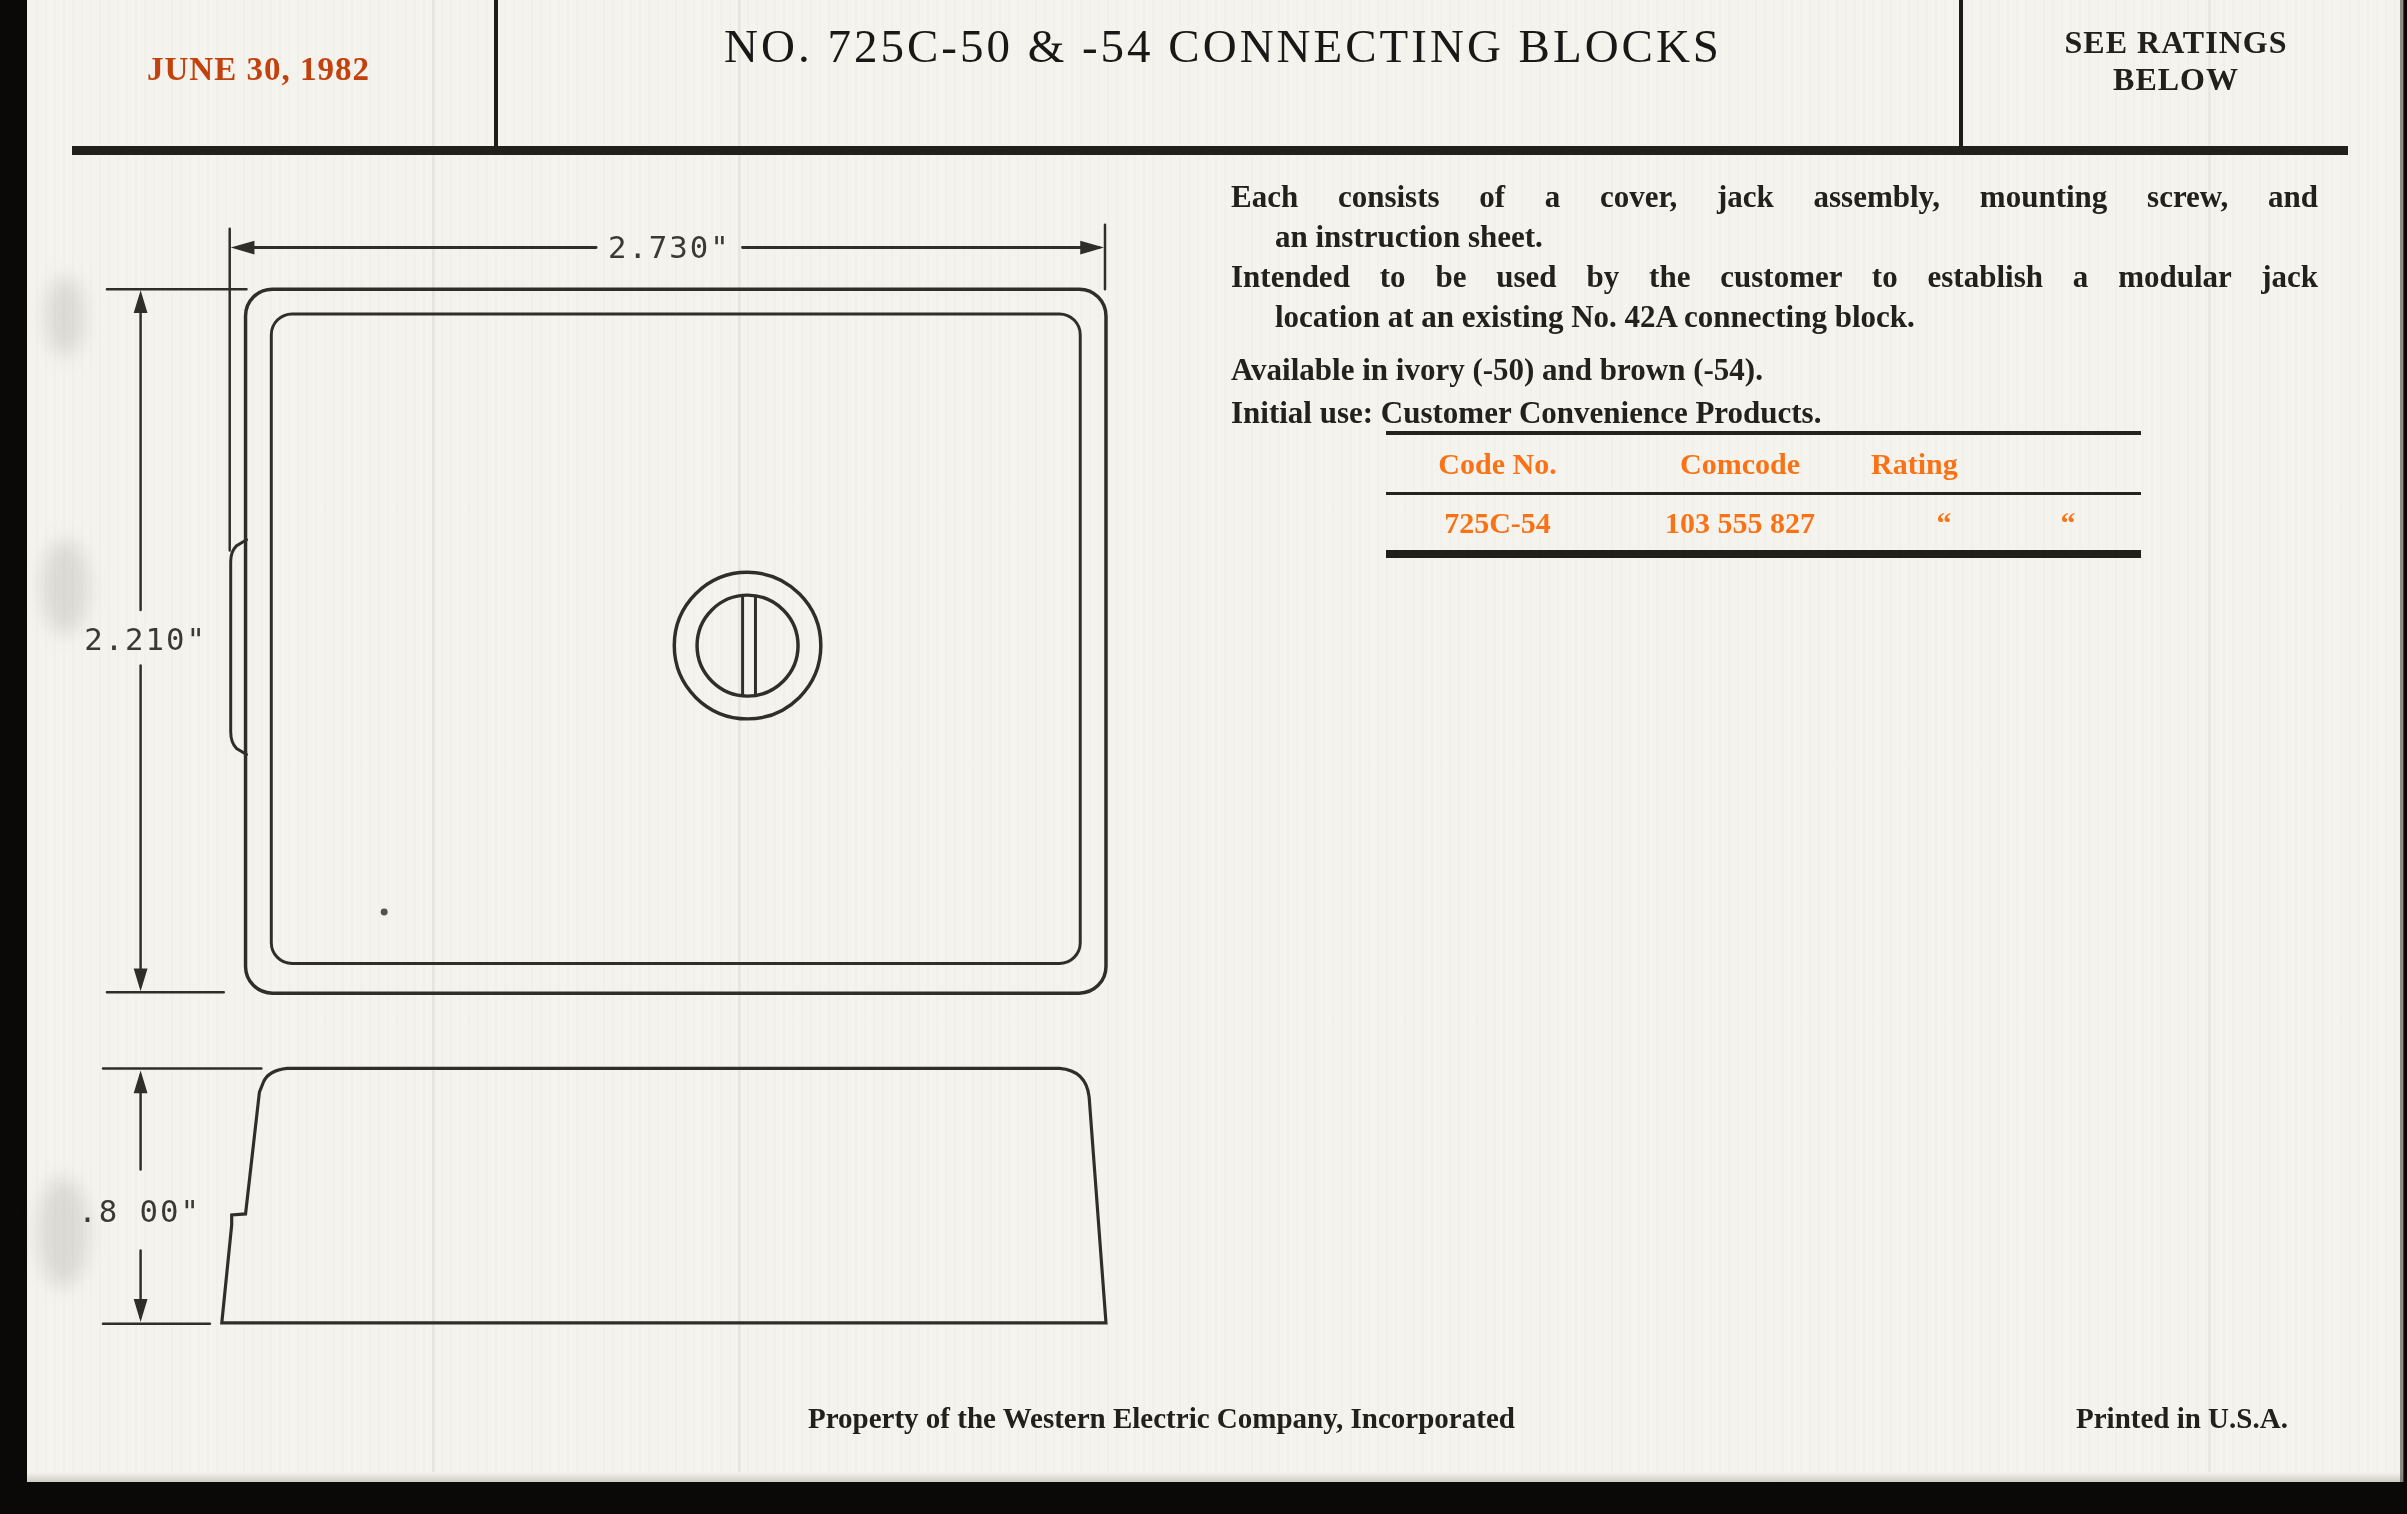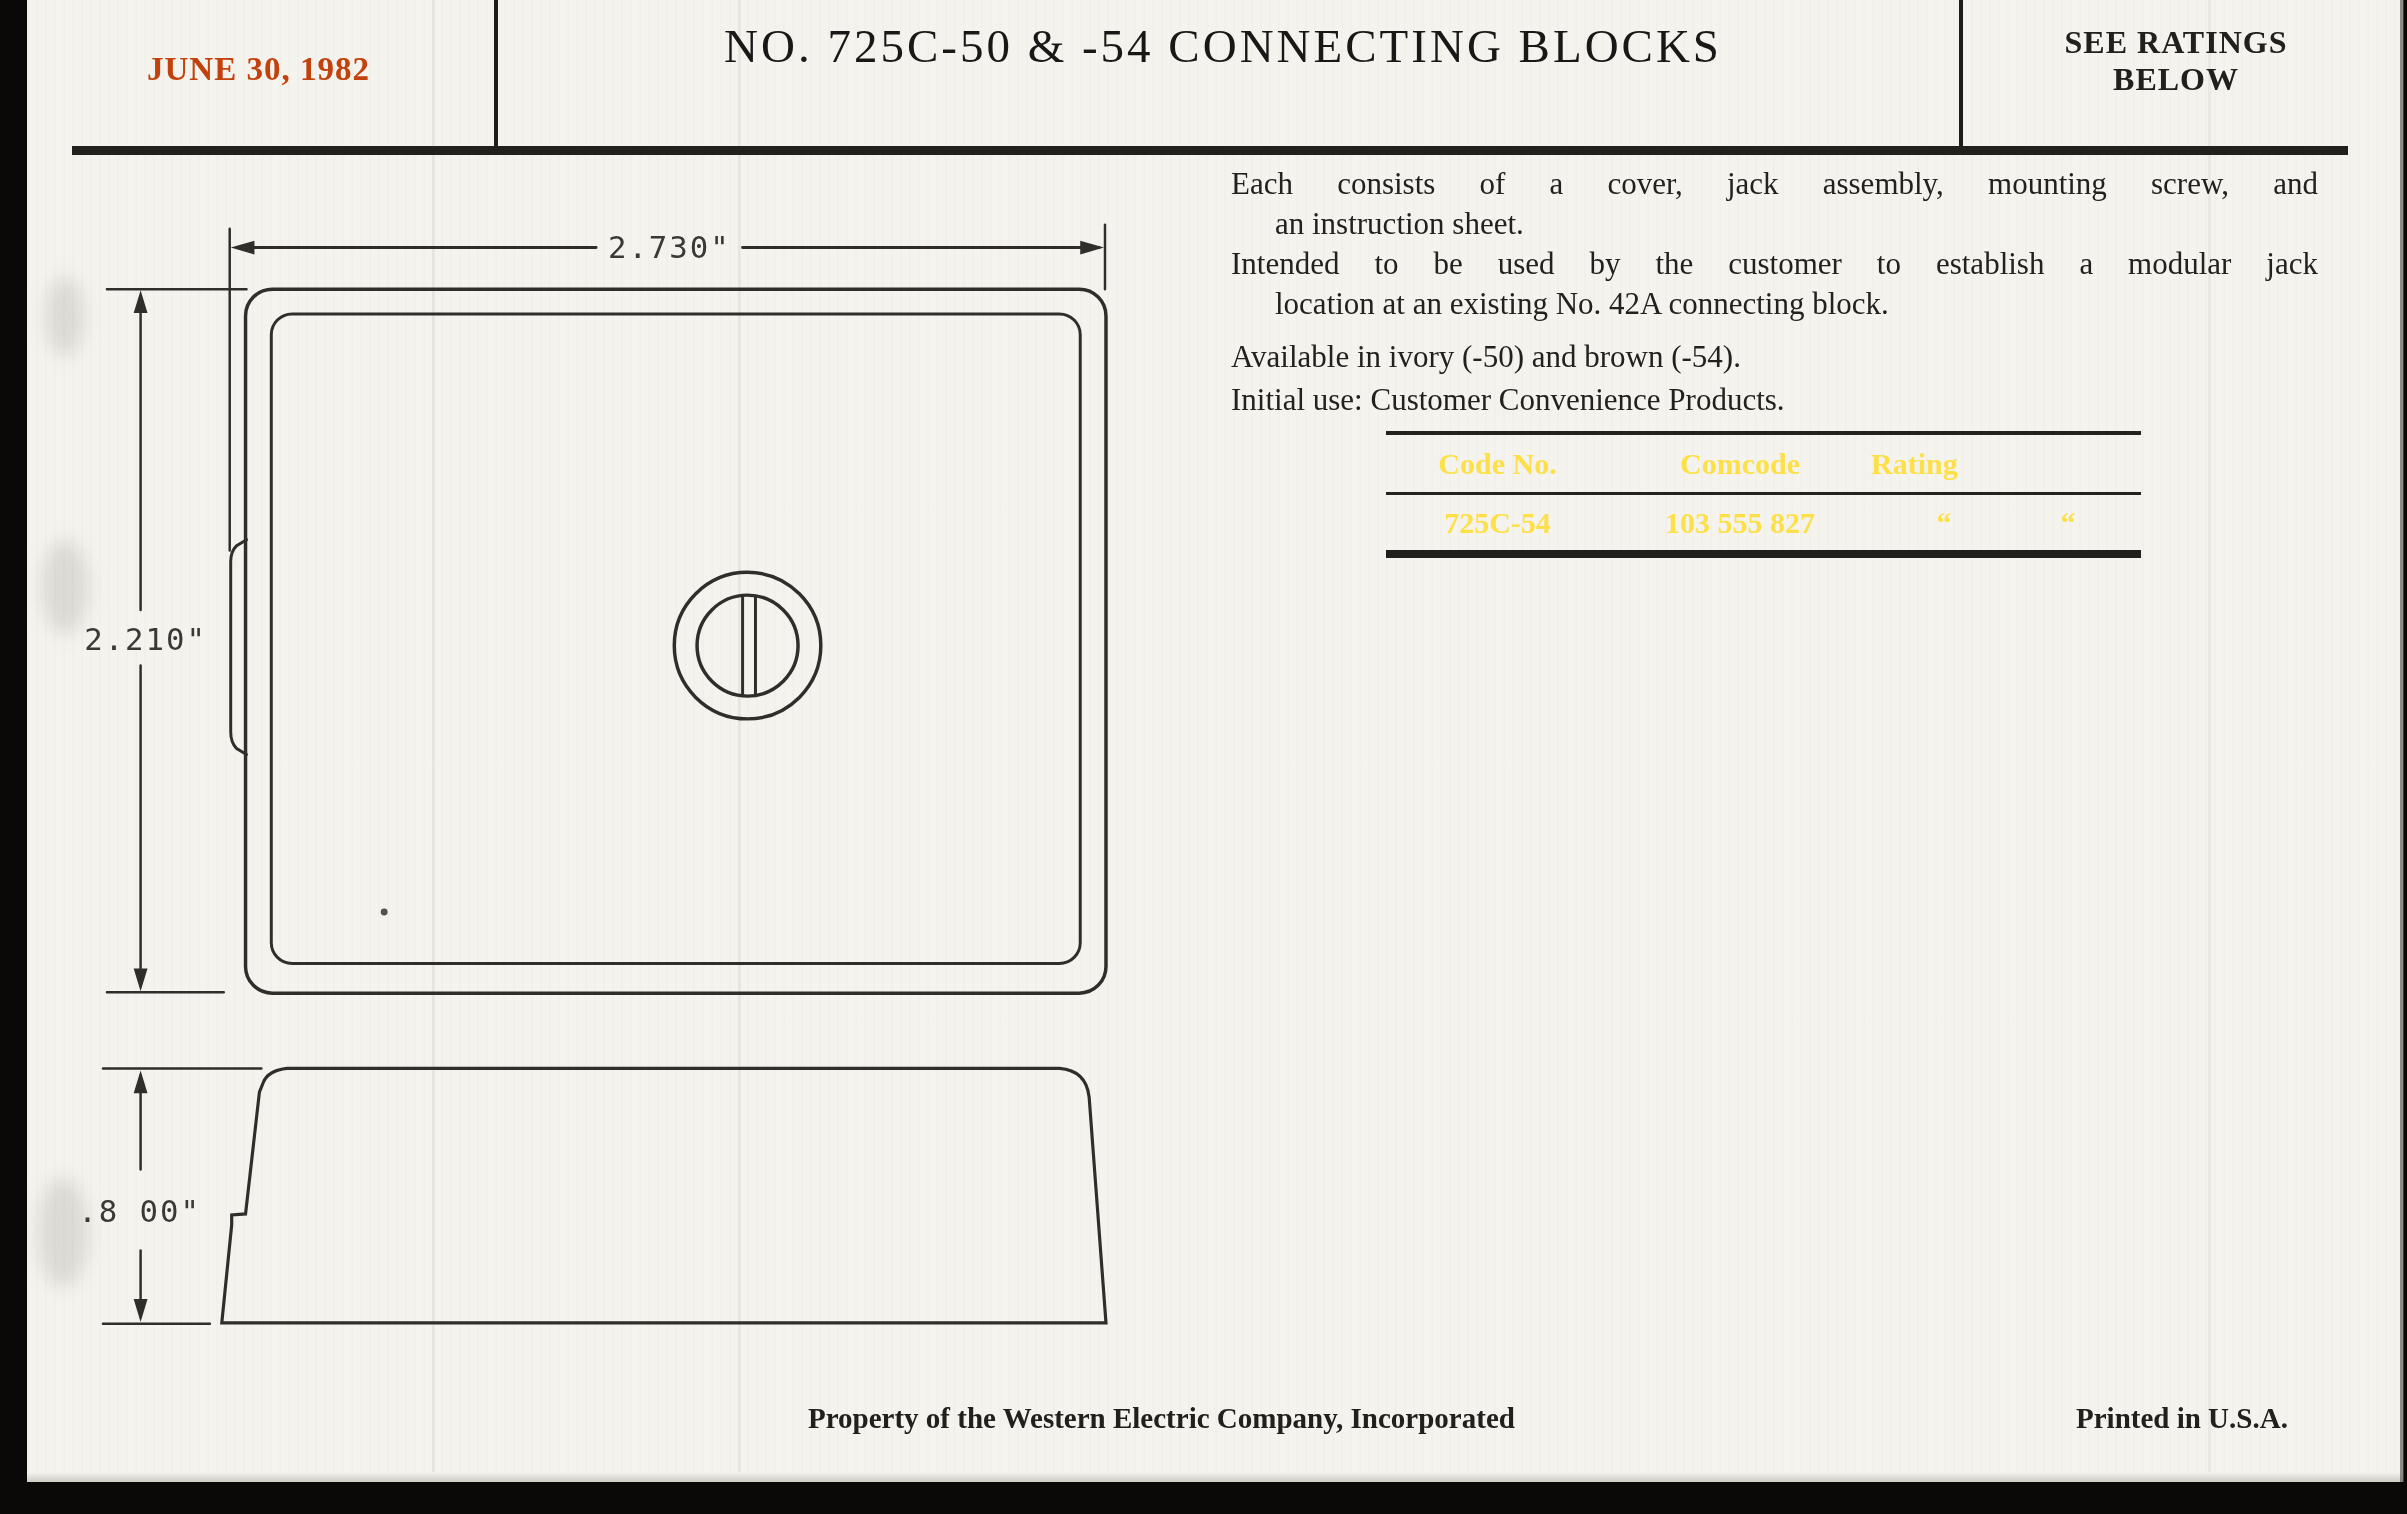--- a/index.html
+++ b/index.html
@@ -19,31 +19,31 @@
         font-size:33px;font-weight:bold;letter-spacing:1px;color:#c2410c;}
   .vrule{position:absolute;top:0;width:4px;height:148px;background:#1d1c19;}
   .v1{left:494px;} .v2{left:1959px;}
   .title{position:absolute;left:515px;top:19px;width:1416px;text-align:center;
         font-size:47px;font-weight:normal;letter-spacing:3px;color:#191816;white-space:nowrap;}
   .ratings-note{position:absolute;left:1968px;top:24px;width:416px;text-align:center;
         font-size:32px;font-weight:bold;line-height:37px;letter-spacing:1px;color:#21201d;}
   .hrule{position:absolute;left:72px;top:146px;width:2276px;height:9px;background:#21201d;}
 
   
-  .desc{position:absolute;left:1231px;top:164px;width:1087px;
-        font-size:31px;font-weight:normal;line-height:40px;color:#22211e;}
+  .desc{position:absolute;left:1231px;top:177px;width:1087px;
+        font-size:31px;font-weight:bold;line-height:40px;color:#22211e;}
   .desc .ln{white-space:nowrap;}
   .desc .jl{white-space:normal;text-align:justify;text-align-last:justify;}
   .desc .ind{padding-left:44px;}
   .desc .g1{} .desc .g2{margin-bottom:13px;} .desc .g3{margin-bottom:3px;}
 
   
   .rtable{position:absolute;left:1386px;top:431px;width:755px;
         border-top:4px solid #24231e;border-bottom:8px solid #201f1b;
-        font-size:30px;font-weight:bold;color:#fde047;}
+        font-size:30px;font-weight:bold;color:#f97316;}
   .rtable .thead{display:flex;height:57px;align-items:center;border-bottom:3px solid #24231e;}
   .rtable .trow{display:flex;align-items:center;}
   .r1{height:56px;} .r2{height:55px;}
   .c1{width:223px;text-align:center;} .c2{width:262px;text-align:center;} .c3{width:270px;text-align:left;}
   .ditto{display:flex;justify-content:center;gap:109px;}
 
   
   .footer-left{position:absolute;left:808px;top:1402px;font-size:29px;font-weight:bold;color:#21201d;}
   .footer-right{position:absolute;left:2076px;top:1402px;font-size:29px;font-weight:bold;color:#21201d;}
 

